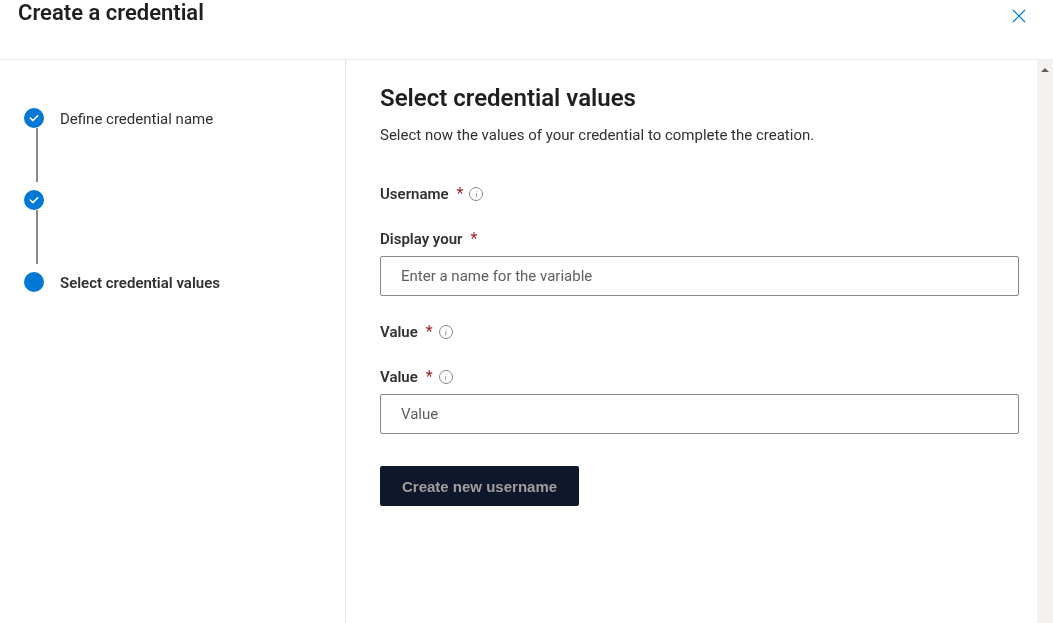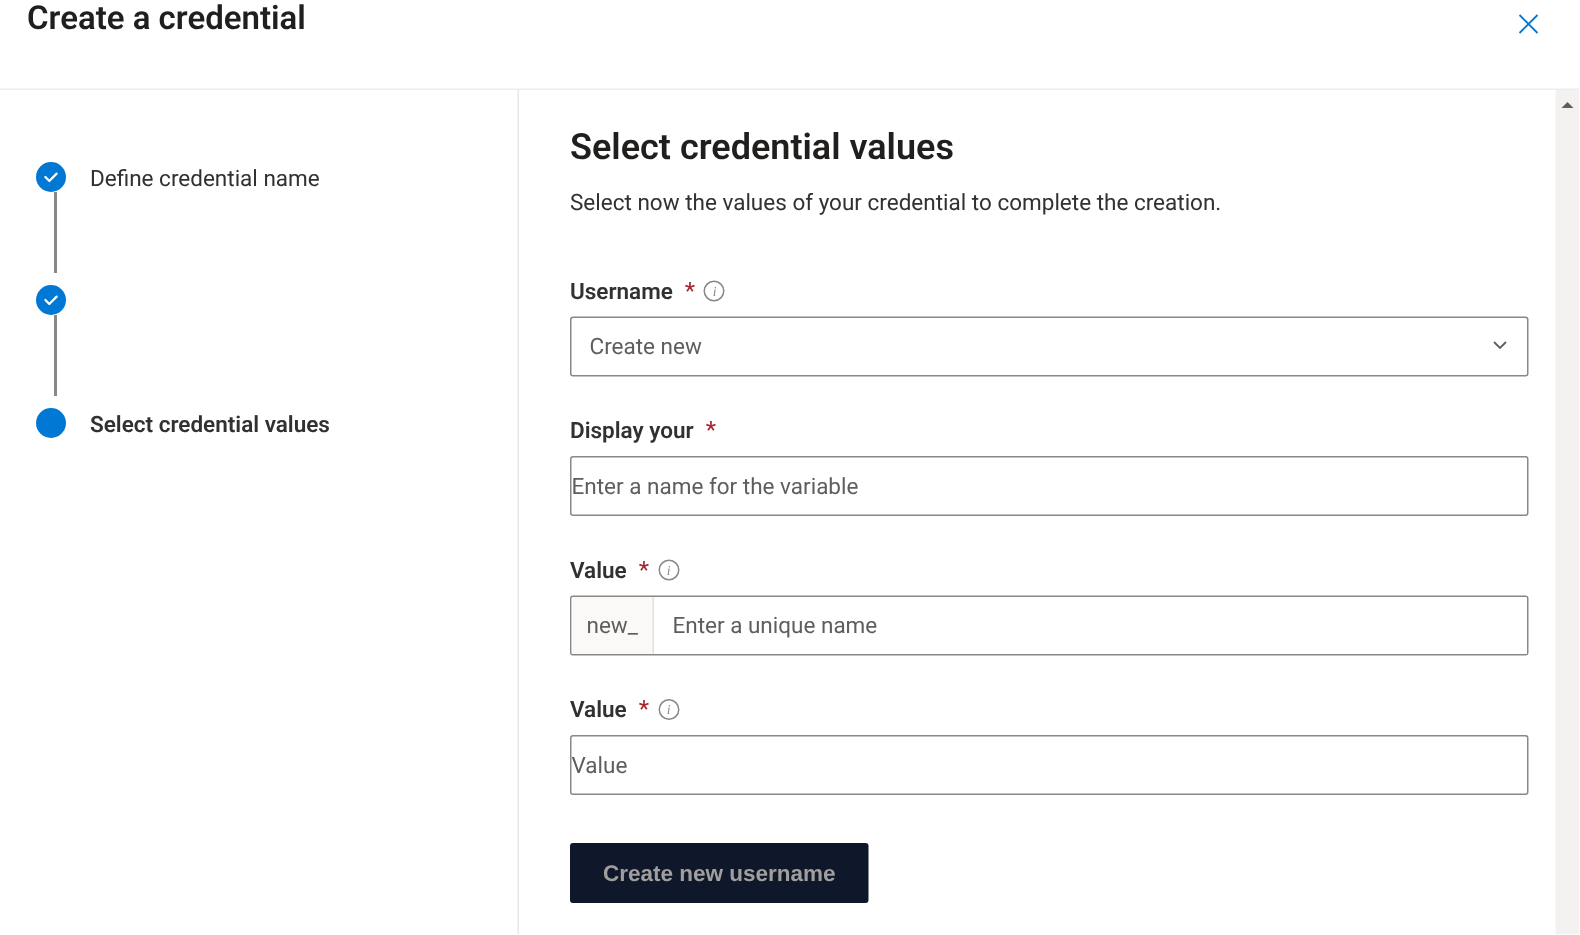--- a/index.html
+++ b/index.html
@@ -132,21 +132,21 @@
     font-style: italic;
     font-family: Georgia, serif;
     cursor: default;
   }
 
   .input, .select {
     width: 100%;
     height: 40px;
     border: 1px solid #8a8886;
     border-radius: 2px;
-    padding: 0 0;
+    padding: 0 20px;
     font-size: 15px;
     font-family: inherit;
     color: #323130;
     background: #fff;
     outline: none;
   }
   .input::placeholder { color: #605e5c; }
   .select-wrap {
     position: relative;
     width: 100%;
@@ -275,49 +275,37 @@
       <div class="main-title">Select credential values</div>
       <div class="main-sub">Select now the values of your credential to complete the creation.</div>
 
       
       <div class="field">
         <div class="field-label-row">
           <span class="field-label">Username</span>
           <span class="req">*</span>
           <span class="info-icon">i</span>
         </div>
-        <div class="select-wrap select" style="padding:0 12px;">
-          <div class="select-text">Create new</div>
-          <span class="chevron">
-            <svg viewBox="0 0 12 12">
-                <path d="M2 4 L6 8 L10 4" stroke="currentColor" stroke-width="1.2" fill="none"></path>
-              </svg>
-          </span>
-        </div>
       </div>
 
       
       <div class="field">
         <div class="field-label-row">
           <span class="field-label">Display your</span>
           <span class="req">*</span>
         </div>
         <input class="input" type="text" placeholder="Enter a name for the variable" style="">
       </div>
 
       
       <div class="field">
         <div class="field-label-row">
           <span class="field-label">Value</span>
           <span class="req">*</span>
           <span class="info-icon">i</span>
-        </div>
-        <div class="prefixed">
-          <div class="prefix">new_</div>
-          <input type="text" placeholder="Enter a unique name" style="">
         </div>
       </div>
 
       
       <div class="field">
         <div class="field-label-row">
           <span class="field-label">Value</span>
           <span class="req">*</span>
           <span class="info-icon">i</span>
         </div>

